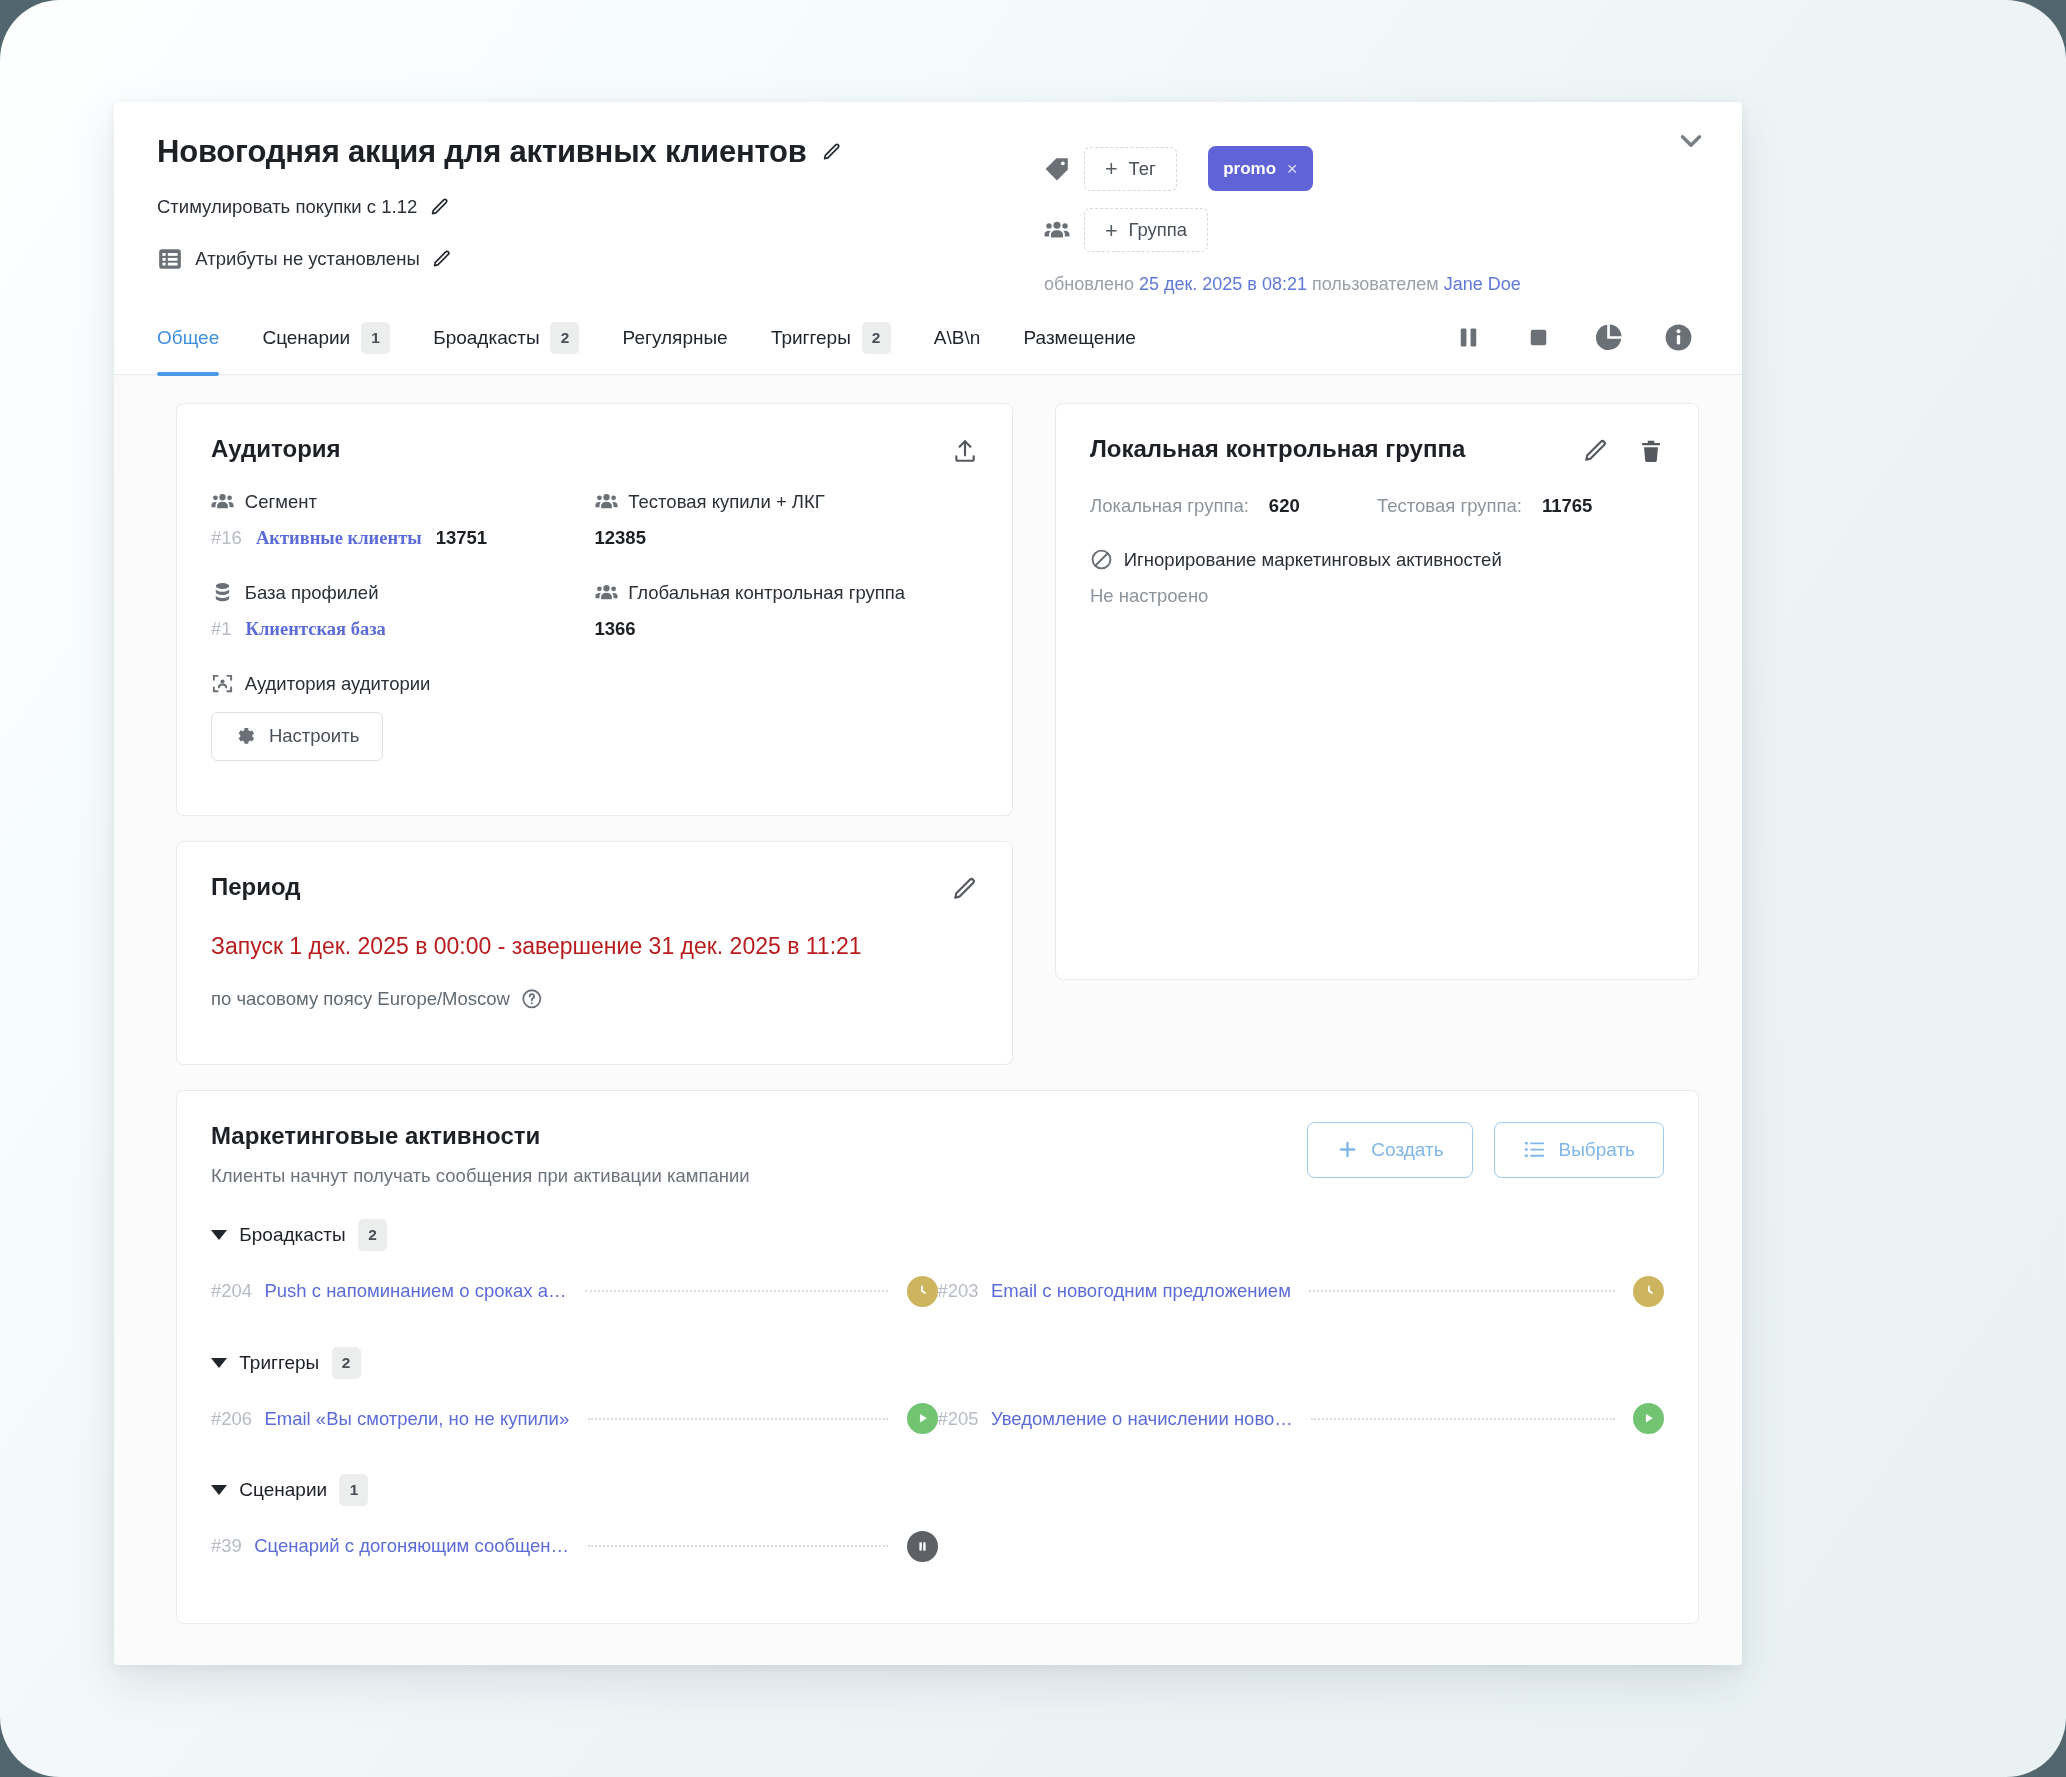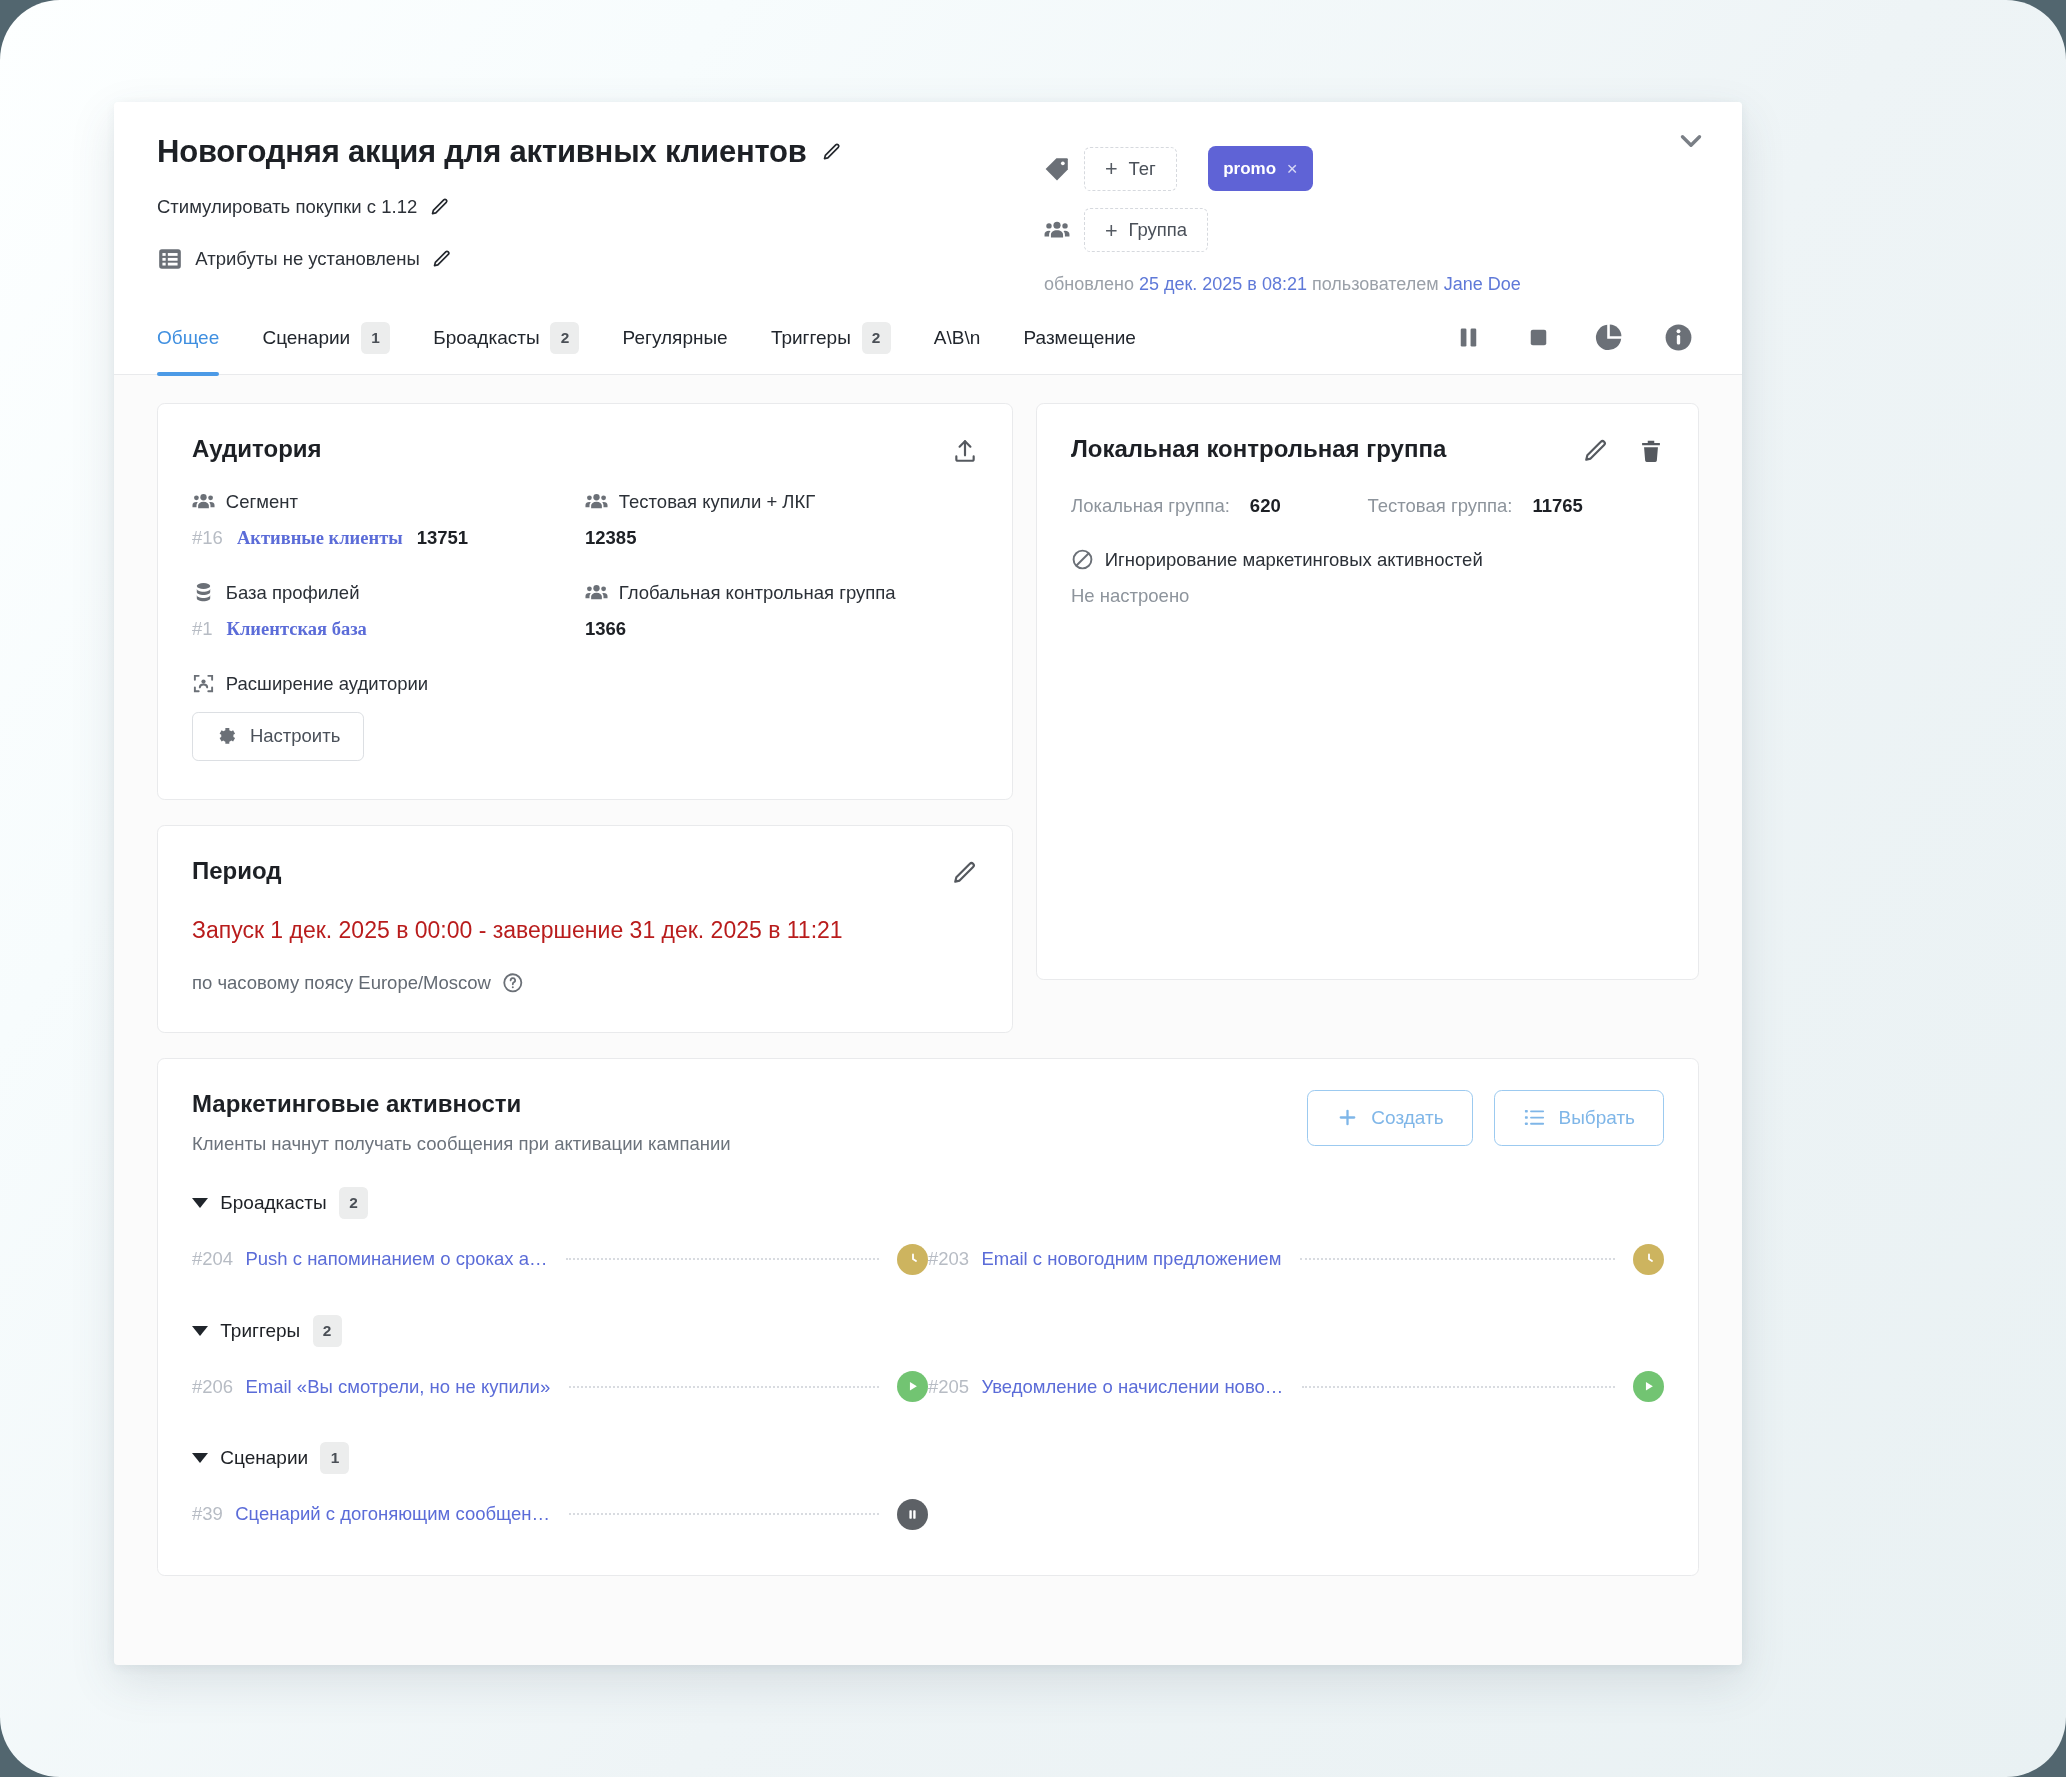--- a/index.html
+++ b/index.html
@@ -124,22 +124,23 @@
   
   .content { padding: 28px 43px 37px 43px; }
   .row2 { display: flex; gap: 23px; align-items: flex-start; }
   .col-l { width: 856px; flex: none; }
   .col-r { flex: 1; }
 
   .card {
     background: #fff;
     border: 1.5px solid #e9eaec;
     border-radius: 7.7px;
-    padding: 31px 34px 38px 34px;
+    padding: 31px 34px 54px 34px;
     position: relative;
+    margin-left: 19px;
   }
   .card + .card { margin-top: 25px; }
   .card-title { font-size: 24px; font-weight: 700; color: #1d2025; }
   .card-head { display: flex; align-items: flex-start; justify-content: space-between; }
   .card-acts { display: flex; align-items: center; gap: 29px; padding-top: 3.1px; }
   .act { width: 26px; height: 26px; cursor: pointer; }
   .act svg { display: block; width: 100%; height: 100%; }
 
   .fields { display: flex; margin-top: 26px; }
   .fcol { width: 50%; }
@@ -421,21 +422,21 @@
                     <span class="lead-ico">
                       <svg viewBox="0 0 24 24" fill="none" stroke="#6b7077" stroke-width="2" stroke-linecap="round">
                           <path d="M3 8V4h4"></path>
                           <path d="M21 8V4h-4"></path>
                           <path d="M3 16v4h4"></path>
                           <path d="M21 16v4h-4"></path>
                           <circle cx="12" cy="10" r="2.2" fill="#6b7077" stroke="none"></circle>
                           <path d="M8.2 16c0-1.8 1.7-3 3.8-3s3.8 1.2 3.8 3" stroke-width="2.2"></path>
                         </svg>
                     </span>
-                    <span>Расширение аудитории</span>
+                    <span>Аудитория аудитории</span>
                   </div>
                   <button class="setup-btn">
                     <svg viewBox="0 0 24 24" fill="#6b7077">
                         <path d="M12 8.3a3.7 3.7 0 1 0 0 7.4 3.7 3.7 0 0 0 0-7.4zm9.2 5.1l-1.9-1.1a7.6 7.6 0 0 0 0-2.6l1.9-1.1-2.2-3.8-2 1.1a7.5 7.5 0 0 0-2.2-1.3V2.2h-4.4v2.4c-.8.3-1.5.7-2.2 1.3l-2-1.1-2.2 3.8 1.9 1.1a7.6 7.6 0 0 0 0 2.6l-1.9 1.1 2.2 3.8 2-1.1c.7.6 1.4 1 2.2 1.3v2.4h4.4v-2.4c.8-.3 1.5-.7 2.2-1.3l2 1.1 2.2-3.8z"></path>
                       </svg>
                     <span>Настроить</span>
                   </button>
                 </div>
               </div>
 

